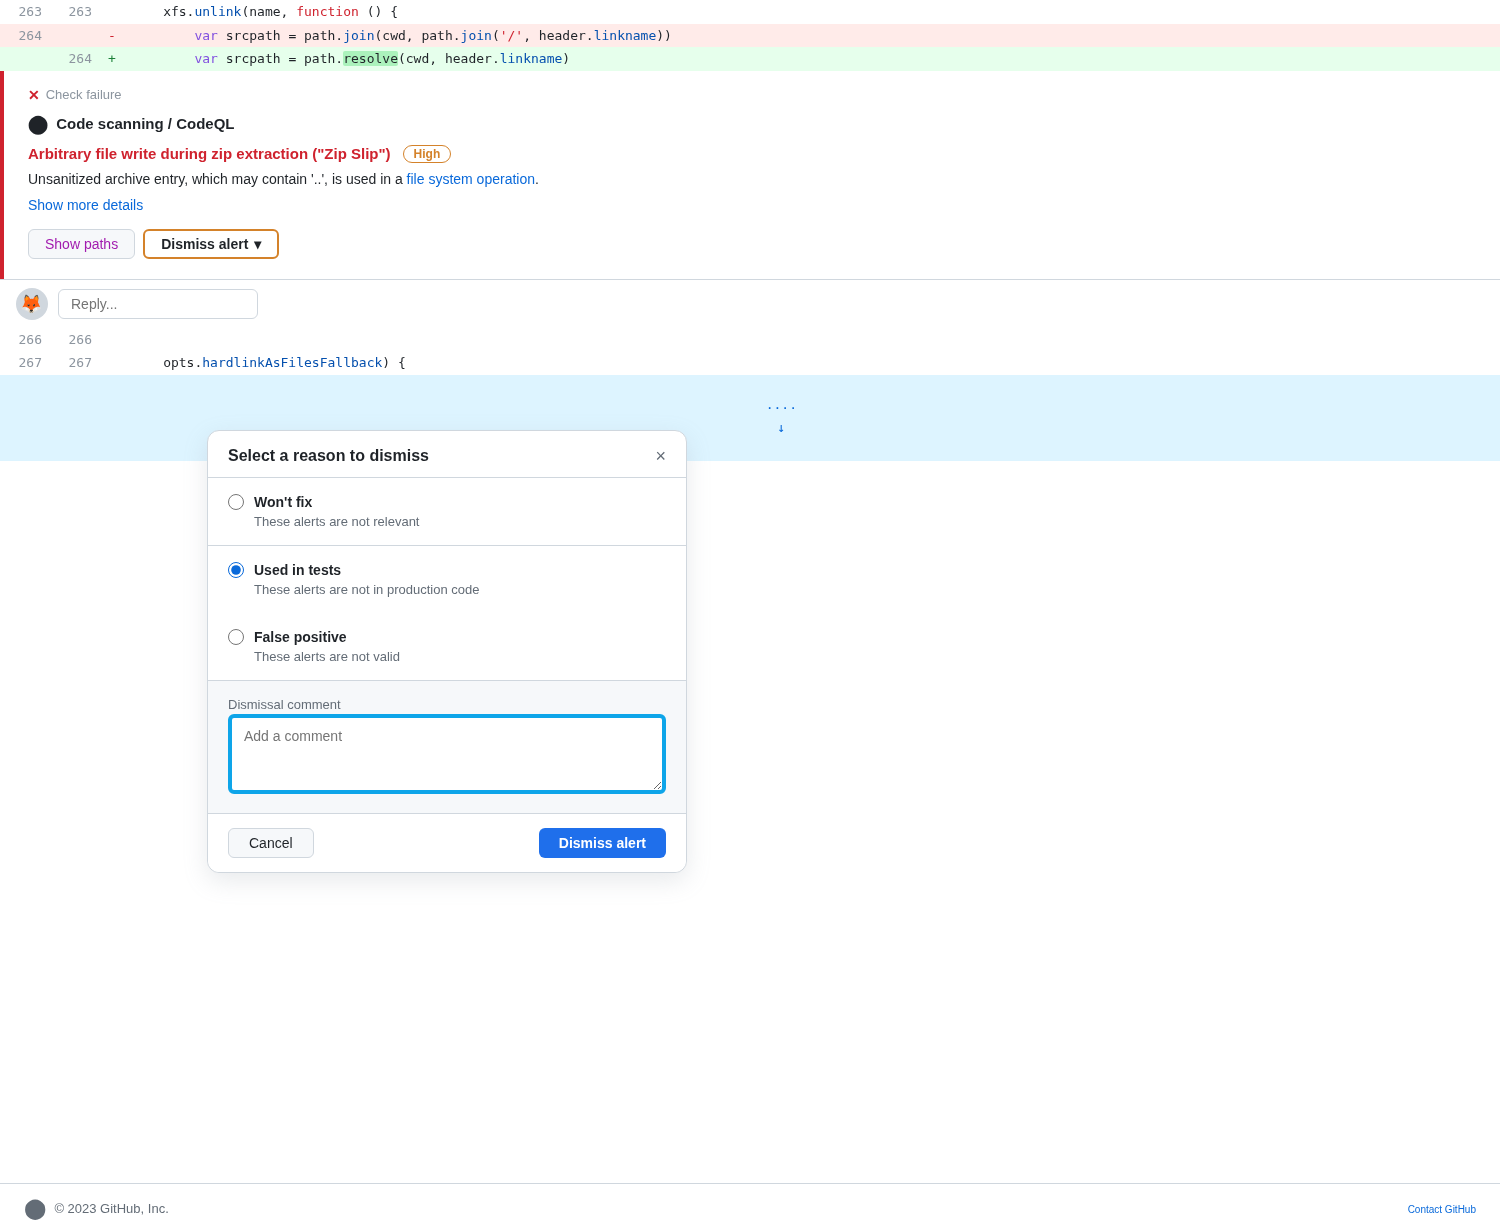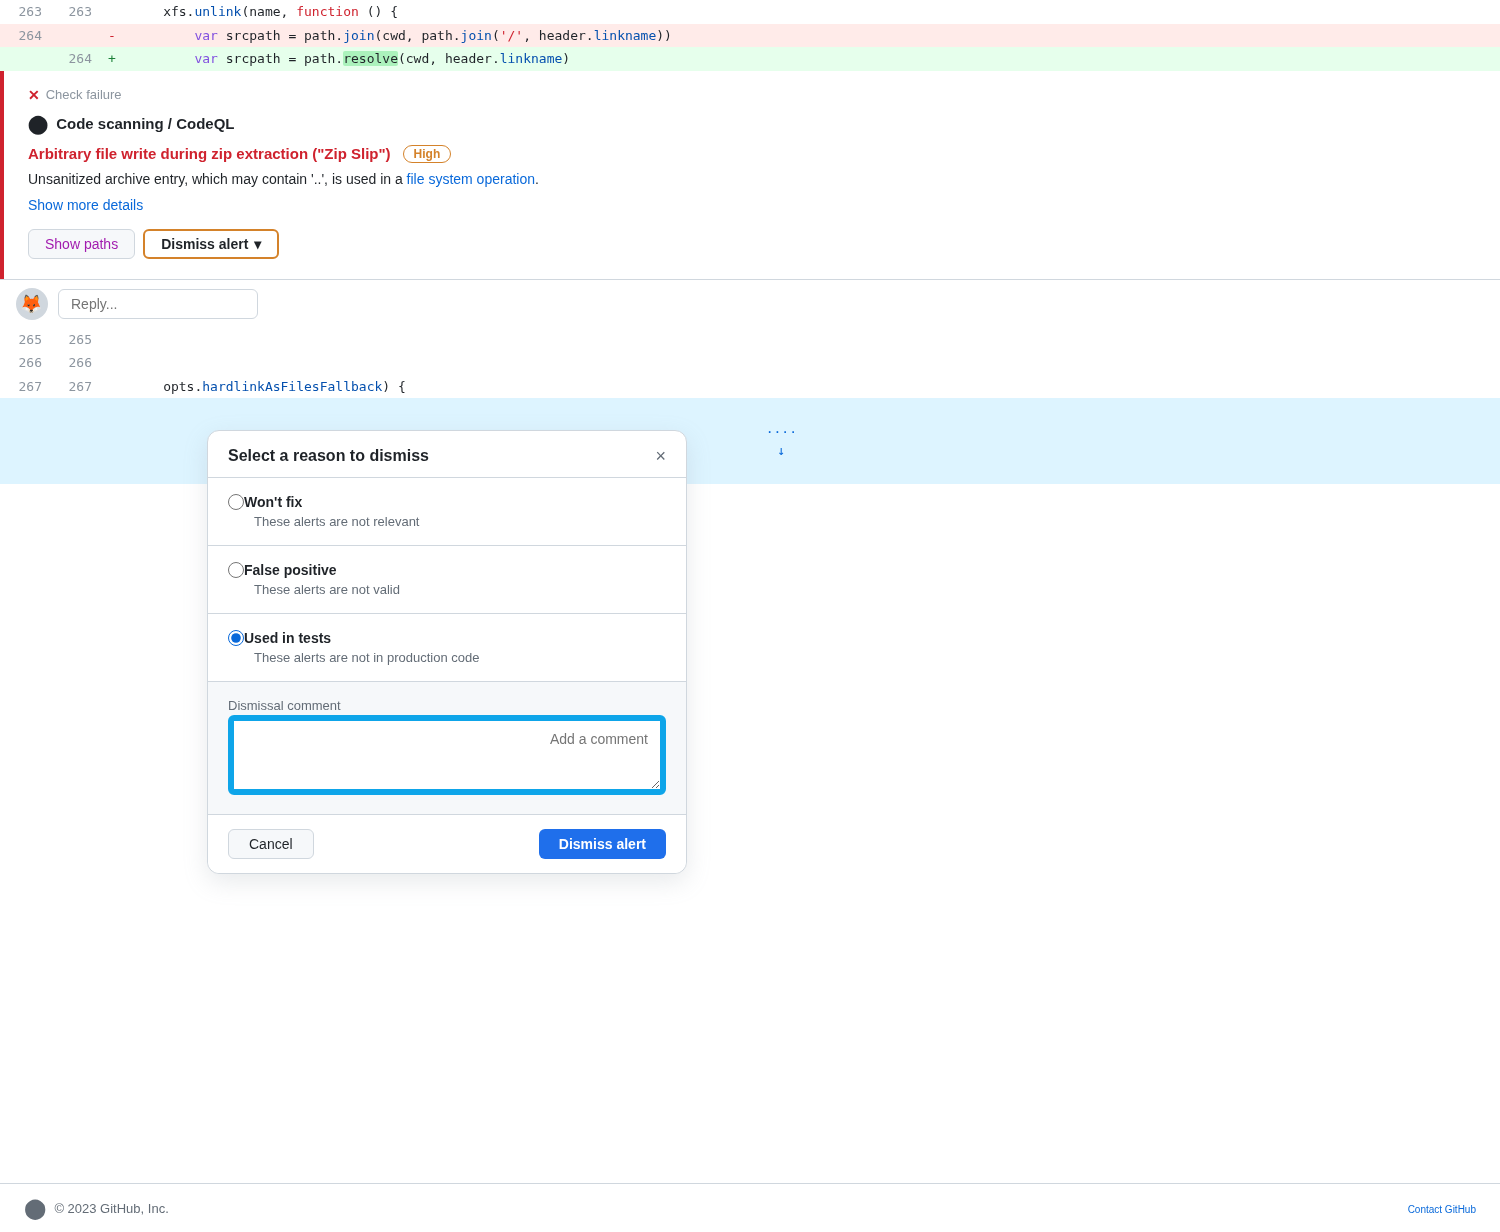--- a/index.html
+++ b/index.html
@@ -224,20 +224,21 @@
       display: flex;
       flex-direction: column;
       gap: 4px;
     }
     .radio-option:last-of-type {
       border-bottom: none;
     }
     .radio-row {
       display: flex;
       align-items: flex-start;
+      gap: 10px;
     }
     .radio-input {
       width: 16px;
       height: 16px;
       accent-color: #0969da;
       cursor: pointer;
     }
     .radio-label {
       font-weight: 600;
       font-size: 14px;
@@ -254,30 +255,29 @@
       border-top: 1px solid #d0d7de;
     }
     .dismissal-comment-label {
       font-size: 13px;
       color: #636c76;
       margin-bottom: 2px;
       display: block;
     }
     .comment-textarea {
       width: 100%;
-      border: 6px solid #0ea5e9;
+      border: 4px solid #0ea5e9;
       border-radius: 6px;
       padding: 10px 12px;
       font-size: 14px;
       color: #ef4444;
       resize: vertical;
       min-height: 80px;
       font-family: inherit;
       background: #fff;
-      text-align: right;
     }
     .modal-footer {
       display: flex;
       justify-content: space-between;
       gap: 10px;
       padding: 14px 20px;
       border-top: 1px solid #d0d7de;
       background: #fff;
       border-radius: 0 0 12px 12px;
     }
@@ -383,26 +383,20 @@
 </div>
 
 <div class="reply-row">
   <div class="avatar">🦊</div>
   <input class="reply-input" type="text" placeholder="Reply..." style="">
 </div>
 
 <table class="diff-table">
   <tbody>
     <tr class="diff-row-neutral">
-      <td class="line-num">265</td>
-      <td class="line-num">265</td>
-      <td class="sign"> </td>
-      <td class="code-cell"></td>
-    </tr>
-    <tr class="diff-row-neutral">
       <td class="line-num">266</td>
       <td class="line-num">266</td>
       <td class="sign"> </td>
       <td class="code-cell"></td>
     </tr>
     <tr class="diff-row-neutral">
       <td class="line-num">267</td>
       <td class="line-num">267</td>
       <td class="sign"> </td>
       <td class="code-cell">    opts.<span class="kw-blue">hardlinkAsFilesFallback</span>) {</td>
@@ -426,34 +420,34 @@
     <div class="modal-body">
 
       <div class="radio-option">
         <div class="radio-row">
           <input type="radio" class="radio-input" name="dismiss-reason" id="wont-fix" style="">
           <label class="radio-label" for="wont-fix">Won't fix</label>
         </div>
         <span class="radio-desc">These alerts are not relevant</span>
       </div>
 
+      <div class="radio-option" style="border-bottom:none;">
+        <div class="radio-row">
+          <input type="radio" class="radio-input" name="dismiss-reason" id="used-in-tests" checked="" style="">
+          <label class="radio-label" for="used-in-tests">Used in tests</label>
+        </div>
+        <span class="radio-desc">These alerts are not in production code</span>
+      </div>
+
       <div class="radio-option">
         <div class="radio-row">
           <input type="radio" class="radio-input" name="dismiss-reason" id="false-positive" style="">
           <label class="radio-label" for="false-positive">False positive</label>
         </div>
         <span class="radio-desc">These alerts are not valid</span>
-      </div>
-
-      <div class="radio-option" style="border-bottom:none;">
-        <div class="radio-row">
-          <input type="radio" class="radio-input" name="dismiss-reason" id="used-in-tests" checked="" style="">
-          <label class="radio-label" for="used-in-tests">Used in tests</label>
-        </div>
-        <span class="radio-desc">These alerts are not in production code</span>
       </div>
     </div>
 
     <div class="dismissal-comment-section">
       <span class="dismissal-comment-label">Dismissal comment</span>
       <textarea class="comment-textarea" placeholder="Add a comment" style=""></textarea>
     </div>
     <div class="modal-footer">
       <button class="btn-cancel">Cancel</button>
       <button class="btn-dismiss-final">Dismiss alert</button>

